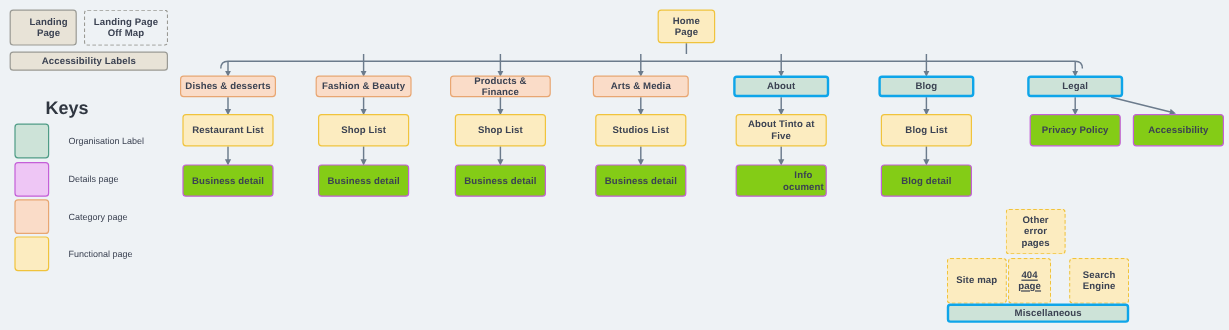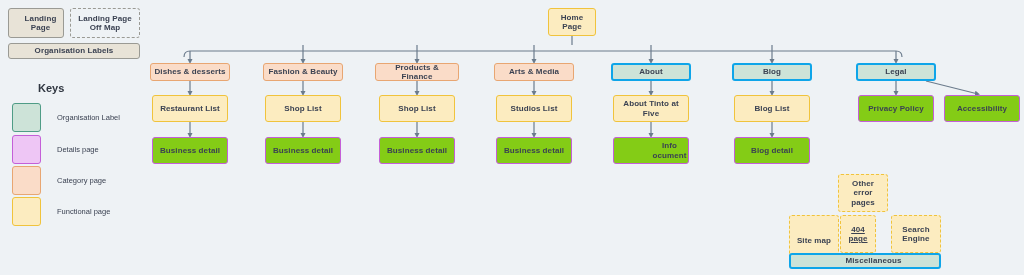--- a/index.html
+++ b/index.html
@@ -30,21 +30,21 @@
   .func{background:#fcecc0;border:1px solid #f0c33c;}
   .det{background:#84cc16;border:1px solid #c45fd8;}
   .org{background:#cde3d8;border:2px solid #0ea5e9;}
   .func-dash{background:#fcecc0;border:1px dashed #f0c33c;}
   .beige{background:#e8e3d7;border:1px solid #9a9a94;color:#3b4252;}
   .beige-dash{background:#eef2f5;border:1px dashed #9a9a94;color:#3b4252;}
 
   
   .keys-title{
     position:absolute;left:38px;top:82px;
-    font-size:11px;font-weight:bold;color:#2f3640;
+    font-size:15px;font-weight:bold;color:#2f3640;
   }
   .swatch{
     position:absolute;width:27px;height:27px;border-radius:3px;
   }
   .sw-label{
     position:absolute;font-size:7.5px;color:#3b4252;font-weight:normal;
     white-space:nowrap;
   }
 </style>
 </head>
@@ -90,21 +90,21 @@
       <path d="M772,122 L772,136" marker-end="url(#ah)"></path>
 
       <path d="M926,81 L978,94" marker-end="url(#ah)"></path>
     </g>
   </svg>
 
   <div class="node beige" style="left:8px;top:8px;width:56px;height:30px;padding-left:12px;">Landing Page</div>
 
   <div class="node beige-dash" style="left:70px;top:8px;width:70px;height:30px;">Landing Page Off Map</div>
 
-  <div class="node beige" style="left:8px;top:43px;width:132px;height:16px;">Organisation Labels</div>
+  <div class="node beige" style="left:8px;top:43px;width:132px;height:16px;">Accessibility Labels</div>
 
   <div class="keys-title">Keys</div>
 
   <div class="swatch" style="left:12px;top:103px;background:#cde3d8;border:1px solid #4f9c86;"></div>
   <div class="sw-label" style="left:57px;top:113px;">Organisation Label</div>
 
   <div class="swatch" style="left:12px;top:135px;background:#eec6f5;border:1px solid #c45fd8;"></div>
   <div class="sw-label" style="left:57px;top:145px;">Details page</div>
 
   <div class="swatch" style="left:12px;top:166px;background:#fadcc8;border:1px solid #e8a672;"></div>
@@ -134,19 +134,19 @@
 
   <div class="node det" style="left:152px;top:137px;width:76px;height:27px;">Business detail</div>
   <div class="node det" style="left:265px;top:137px;width:76px;height:27px;">Business detail</div>
   <div class="node det" style="left:379px;top:137px;width:76px;height:27px;">Business detail</div>
   <div class="node det" style="left:496px;top:137px;width:76px;height:27px;">Business detail</div>
   <div class="node det" style="left:613px;top:137px;width:76px;height:27px;padding-left:40px;">Info ocument</div>
   <div class="node det" style="left:734px;top:137px;width:76px;height:27px;">Blog detail</div>
 
   <div class="node func-dash" style="left:838px;top:174px;width:50px;height:38px;">Other error pages</div>
 
-  <div class="node func-dash" style="left:789px;top:215px;width:50px;height:52px;">Site map</div>
+  <div class="node func-dash" style="left:789px;top:215px;width:50px;height:38px;">Site map</div>
   <div class="node func-dash" style="left:840px;top:215px;width:36px;height:38px;text-decoration:underline;">404 page</div>
   <div class="node func-dash" style="left:891px;top:215px;width:50px;height:38px;">Search Engine</div>
 
   <div class="node org" style="left:789px;top:253px;width:152px;height:16px;padding-left:20px;">Miscellaneous</div>
 
 </div>
 
 </body></html>

